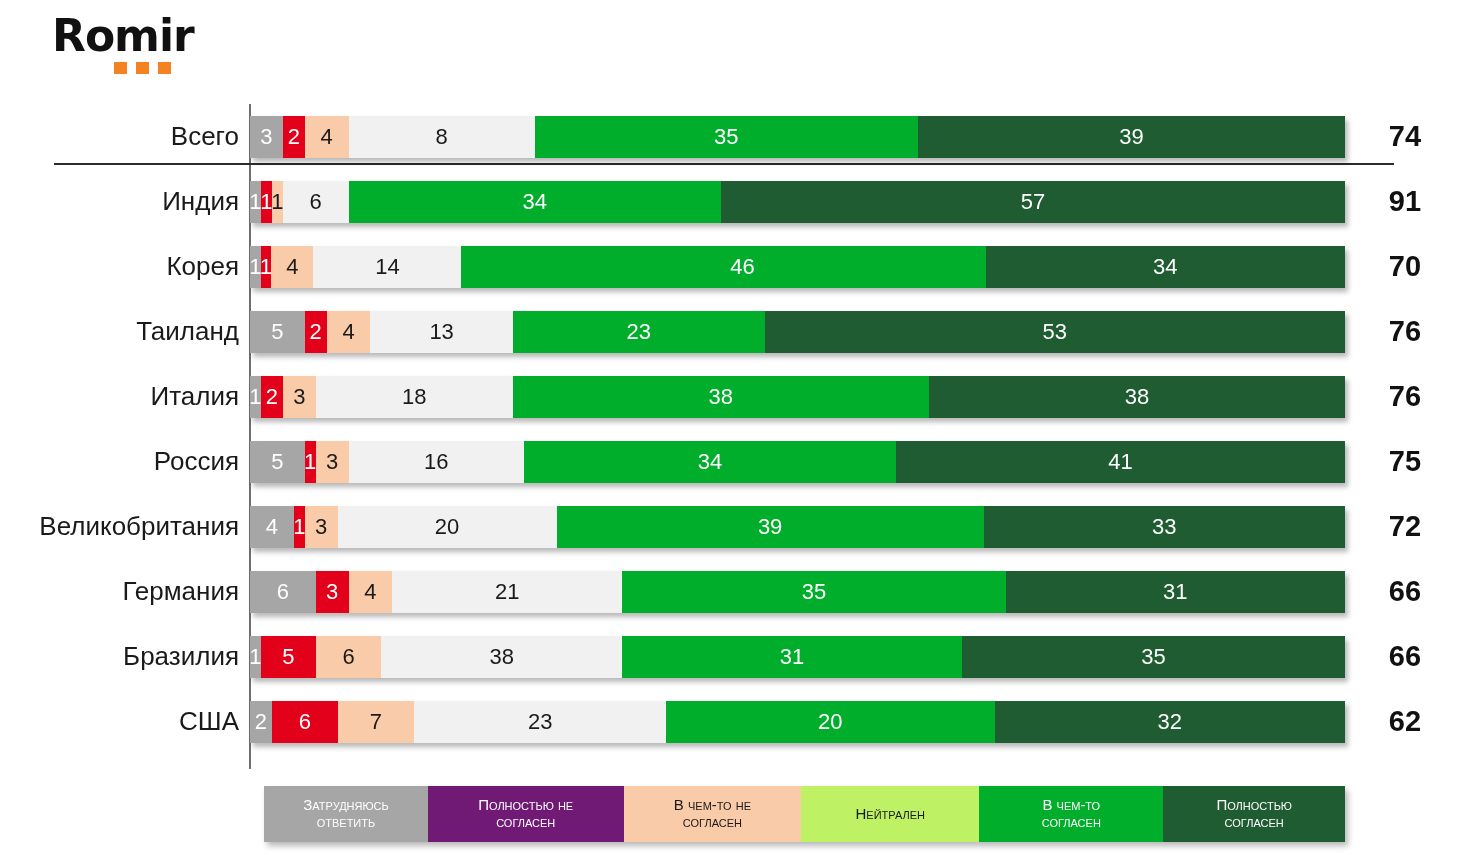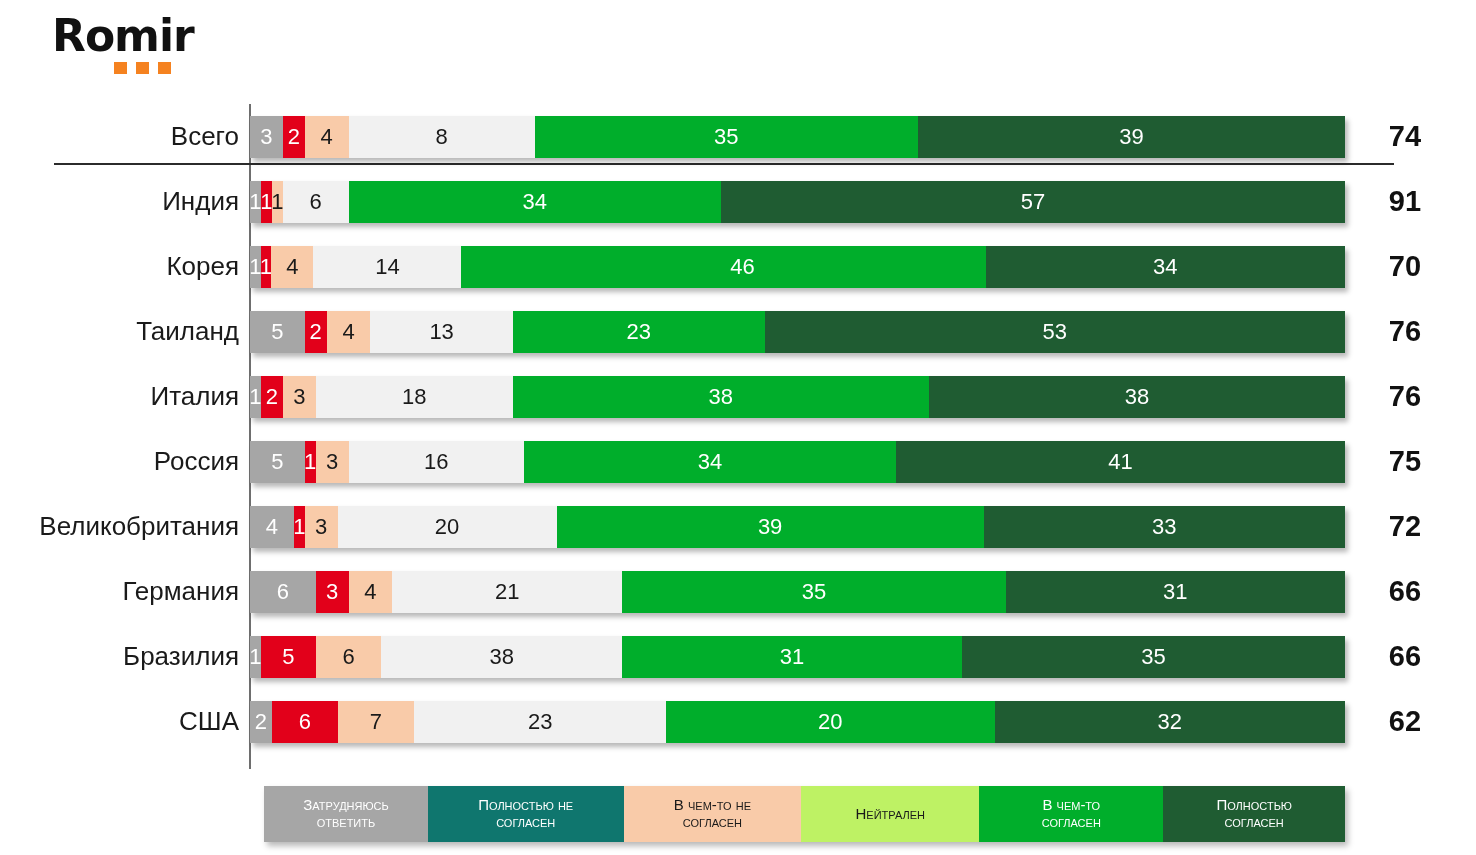--- a/index.html
+++ b/index.html
@@ -73,21 +73,21 @@
     position:absolute; left:264px; top:786px; width:1081px; height:56px;
     display:flex; box-shadow: 3px 4px 6px rgba(0,0,0,0.28);
   }
   .legend-item {
     display:flex; align-items:center; justify-content:center;
     text-align:center; font-size:15px; line-height:1.12;
     padding:0 4px;
   }
   .legend-item span { display:block; font-variant:small-caps; }
   .lg0 { background:#A6A6A6; color:#ffffff; }
-  .lg1 { background:#0f766e; color:#ffffff; }
+  .lg1 { background:#701a75; color:#ffffff; }
   .lg2 { background:#F9CBA9; color:#1a1a1a; }
   .lg3 { background:#bef264; color:#1a1a1a; }
   .lg4 { background:#00AE2B; color:#ffffff; }
   .lg5 { background:#1F5C32; color:#ffffff; }
 </style>
 </head>
 <body>
 
 <div id="page">
 

